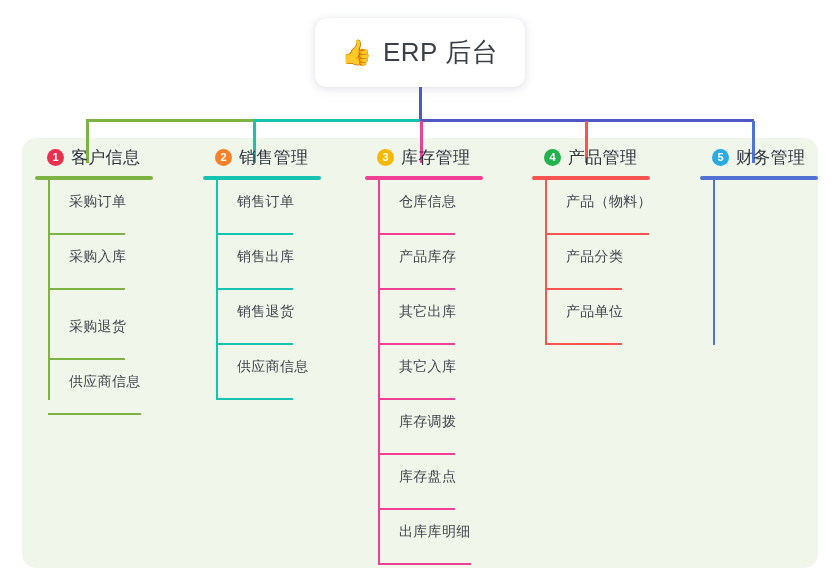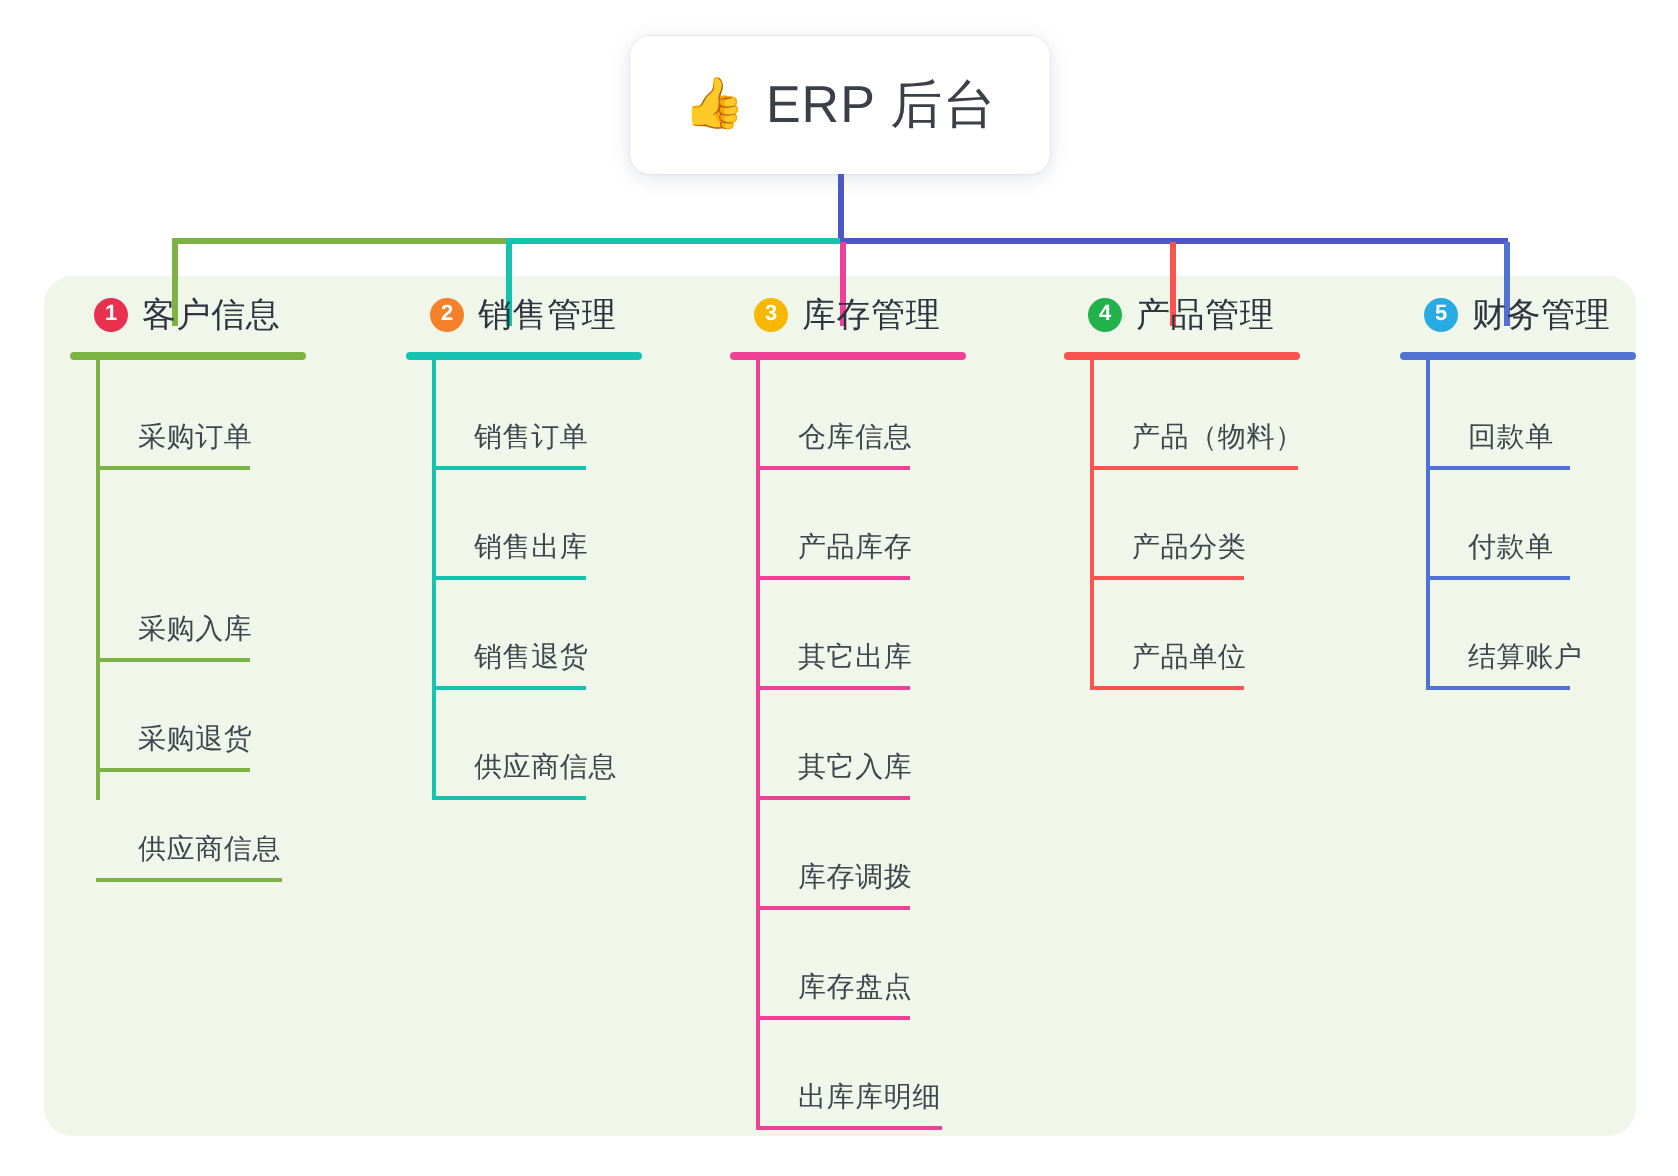--- a/index.html
+++ b/index.html
@@ -75,21 +75,21 @@
   }
   .items{position:absolute;left:13px;top:36px;}
   .item{
     position:relative;
     box-sizing:border-box;
     padding-left:21px;
   }
   .item-label{
     position:absolute;
     left:21px;
-    bottom:7px;
+    bottom:24px;
     font-size:14px;color:#41454d;white-space:nowrap;
     letter-spacing:.3px;
   }
   .item-rule{
     position:absolute;
     left:0;bottom:0;
     height:2px;
   }
 </style>
 </head>
@@ -123,25 +123,25 @@
           <span class="badge" style="background: rgb(232, 48, 79);">1</span>
           <span class="col-title">客户信息</span>
         </div>
         <div class="head-rule" style="width: 118px; background: rgb(124, 179, 66);"></div>
         <div class="spine" style="top: 36px; height: 220px; background: rgb(124, 179, 66);"></div>
         <div class="items">
           <div class="item" style="height: 55px;">
             <span class="item-label">采购订单</span>
             <div class="item-rule" style="width: 77px; background: rgb(124, 179, 66);"></div>
           </div>
-          <div class="item" style="height: 55px; margin-top: 41px;">
+          <div class="item" style="height: 55px;">
             <span class="item-label">采购入库</span>
             <div class="item-rule" style="width: 77px; background: rgb(124, 179, 66);"></div>
           </div>
-          <div class="item" style="height: 55px;">
+          <div class="item" style="height: 70px;">
             <span class="item-label">采购退货</span>
             <div class="item-rule" style="width: 77px; background: rgb(124, 179, 66);"></div>
           </div>
           <div class="item" style="height: 55px;">
             <span class="item-label">供应商信息</span>
             <div class="item-rule" style="width: 93px; background: rgb(124, 179, 66);"></div>
           </div>
         </div>
       </div>
       <div class="col" style="left: 203px;">
@@ -230,30 +230,16 @@
           </div>
         </div>
       </div>
       <div class="col" style="left: 700px;">
         <div class="col-head">
           <span class="badge" style="background: rgb(40, 171, 226);">5</span>
           <span class="col-title">财务管理</span>
         </div>
         <div class="head-rule" style="width: 118px; background: rgb(79, 114, 212);"></div>
         <div class="spine" style="top: 36px; height: 165px; background: rgb(79, 114, 212);"></div>
-        <div class="items">
-          <div class="item" style="height: 55px;">
-            <span class="item-label">回款单</span>
-            <div class="item-rule" style="width: 72px; background: rgb(79, 114, 212);"></div>
-          </div>
-          <div class="item" style="height: 55px;">
-            <span class="item-label">付款单</span>
-            <div class="item-rule" style="width: 72px; background: rgb(79, 114, 212);"></div>
-          </div>
-          <div class="item" style="height: 55px;">
-            <span class="item-label">结算账户</span>
-            <div class="item-rule" style="width: 72px; background: rgb(79, 114, 212);"></div>
-          </div>
-        </div>
       </div>
     </div>
 
 </div>
 
 </body></html>

